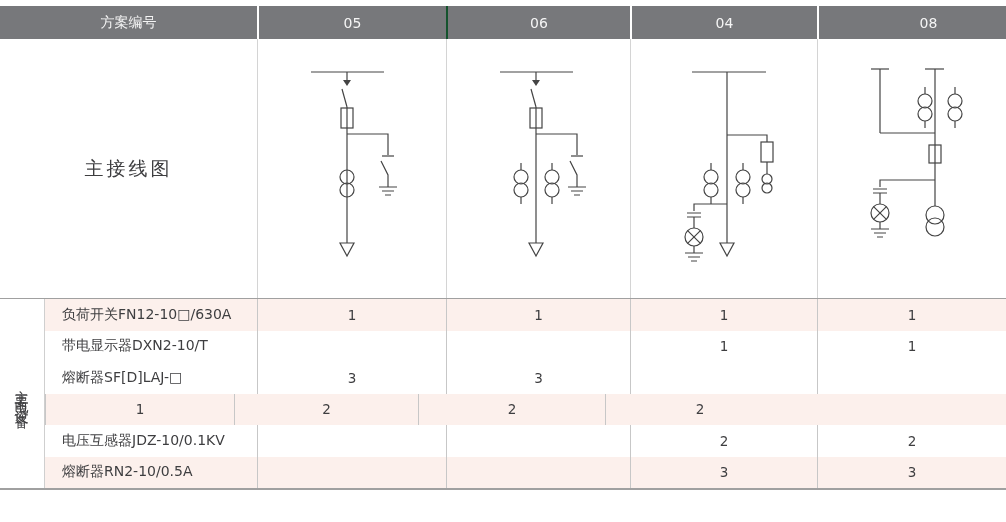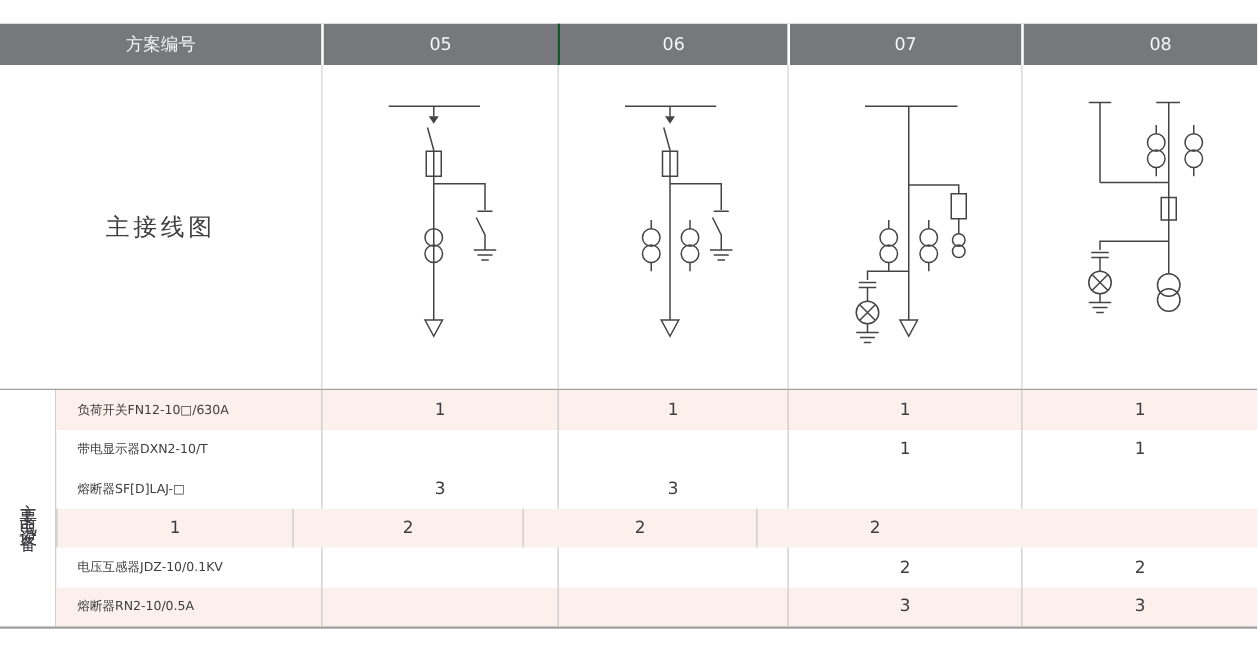--- a/index.html
+++ b/index.html
@@ -1,21 +1,21 @@
 <!DOCTYPE html>
 <html><head>
 <meta charset="utf-8">
 <style>
   html,body{margin:0;padding:0;background:#fff;}
   .sheet{
     width:1006px;height:522px;background:#fff;position:relative;overflow:hidden;
     font-family:"DejaVu Sans","Liberation Sans",sans-serif;color:#3e3e40;
   }
   
-  .header-row{display:flex;height:33px;margin-top:19px;}
+  .header-row{display:flex;height:33px;margin-top:6px;}
   .hcell{
     background:#77787b;color:#f5f5f5;font-size:14px;
     display:flex;align-items:center;justify-content:center;
     box-sizing:border-box;
   }
   .hcell.w0{width:257px;}
   .hcell.w1{width:189px;border-left:2px solid #fff;}
   .hcell.w2{width:184px;border-left:2px solid #14532d;}
   .hcell.w3{width:187px;border-left:2px solid #fff;}
   .hcell.w4{width:189px;border-left:2px solid #fff;padding-left:32px;}
@@ -39,42 +39,42 @@
   }
   .group-label{
     writing-mode:vertical-rl;text-orientation:upright;
     font-size:14px;letter-spacing:5px;color:#3e3e40;
   }
   .equip-rows{display:flex;flex-direction:column;width:961px;}
   .erow{display:flex;height:31.5px;}
   .erow.pink{background:#fcf0ec;}
   .ncell{
     width:212px;box-sizing:border-box;padding-left:17px;
-    display:flex;align-items:center;font-size:10px;
+    display:flex;align-items:center;font-size:14px;
   }
   .vcell{
     box-sizing:border-box;border-left:1px solid #c7c7c7;
     display:flex;align-items:center;justify-content:center;font-size:13.5px;
   }
   .vcell.w1{width:189px;}
   .vcell.w2{width:184px;}
   .vcell.w3{width:187px;}
   .vcell.w4{width:189px;}
   .diagram-stroke{stroke:#444;stroke-width:1.2;fill:none;}
 </style>
 </head>
 <body>
 
 <div class="sheet">
 
   <div class="header-row">
     <div class="hcell w0">方案编号</div>
     <div class="hcell w1">05</div>
     <div class="hcell w2">06</div>
-    <div class="hcell w3">07</div>
+    <div class="hcell w3">04</div>
     <div class="hcell w4">08</div>
   </div>
 
   <div class="diagram-row">
     <div class="dlabel">主接线图</div>
 
     <div class="dcell w1">
       <svg width="188" height="259" viewBox="0 0 188 259">
         <g class="diagram-stroke">
           <path d="M53 33 H126"></path>

